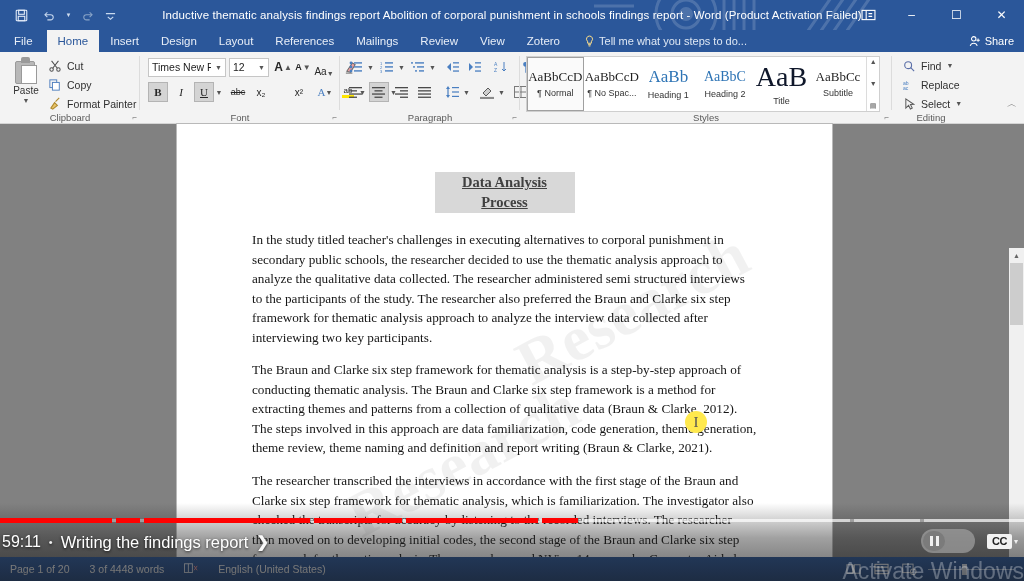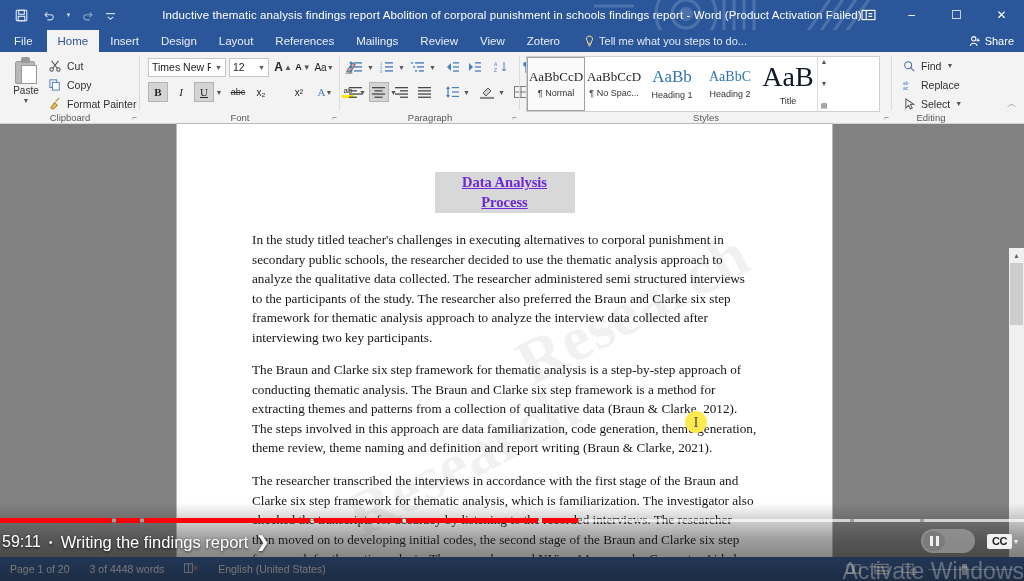--- a/index.html
+++ b/index.html
@@ -138,21 +138,21 @@
     background: #ffffff;
     box-shadow: 0 0 0 1px #b9b9b9;
   }
   .wm {
     position: absolute; pointer-events: none; color: rgba(0,0,0,.055);
     font-family: "Liberation Serif", serif; font-weight: bold;
     transform: rotate(-28deg); white-space: nowrap;
   }
   .doc-inner { position: absolute; left: 75px; top: 48px; width: 505px; font-family: "Liberation Serif", serif; }
   h1.doctitle {
-    text-align: center; font-size: 14.5px; font-weight: bold; color: #6d28d9;
+    text-align: center; font-size: 14.5px; font-weight: bold; color: #404040;
     text-decoration: underline; background: #d8d8d8; display: block;
     width: 140px; margin: 0 auto 17px auto; padding: 1px 4px; line-height: 1.35;
   }
   p.para {
     font-size: 13.2px; line-height: 1.48; color: #151515; margin-bottom: 13px;
     text-align: left;
   }
   .nvivo { border-bottom: 1.5px dotted #d33; padding-bottom: 0px; }
   .cursor-ibeam {
     position: absolute; left: 508px; top: 287px; width: 22px; height: 22px;
@@ -370,21 +370,21 @@
           <span class="cc">▼</span>
         </div>
         <div class="ibtn" style="margin-left:4px;">
           <b style="font-size:12px;">A</b>
             <span class="sm">▲</span>
         </div>
         <div class="ibtn">
           <b style="font-size:9px;">A</b>
             <span class="sm">▼</span>
         </div>
-        <div class="ibtn" style="margin-left:1px;">
+        <div class="ibtn" style="margin-left:1px;align-items:flex-end;">
           <span style="font-size:10px;">Aa</span>
             <span class="caret">▼</span>
         </div>
         <div class="ibtn" style="margin-left:6px;">
           <svg width="13" height="13" viewBox="0 0 14 14" fill="none" stroke="#6b6b6b" stroke-width="1.1">
             <path d="M3 11 L9 2 L12 4 L7 12 z" fill="#f2a0a0"></path>
               <path d="M2 13 h7"></path>
           </svg>
         </div>
       </div>
@@ -586,20 +586,24 @@
           <span class="pv h1">AaBb</span>
           <span class="nm">Heading 1</span>
         </div>
         <div class="sty">
           <span class="pv h2">AaBbC</span>
           <span class="nm">Heading 2</span>
         </div>
         <div class="sty">
           <span class="pv ti">AaB</span>
           <span class="nm">Title</span>
+        </div>
+        <div class="sty">
+          <span class="pv">AaBbCc</span>
+          <span class="nm">Subtitle</span>
         </div>
         <div class="sty-scroll">
           <div>▲</div>
           <div>▼</div>
           <div>▤</div>
         </div>
       </div>
       <div class="grp-label">Styles</div>
       <div class="dlg">⌐</div>
       <div class="grp-sep" style="right:0;"></div>

